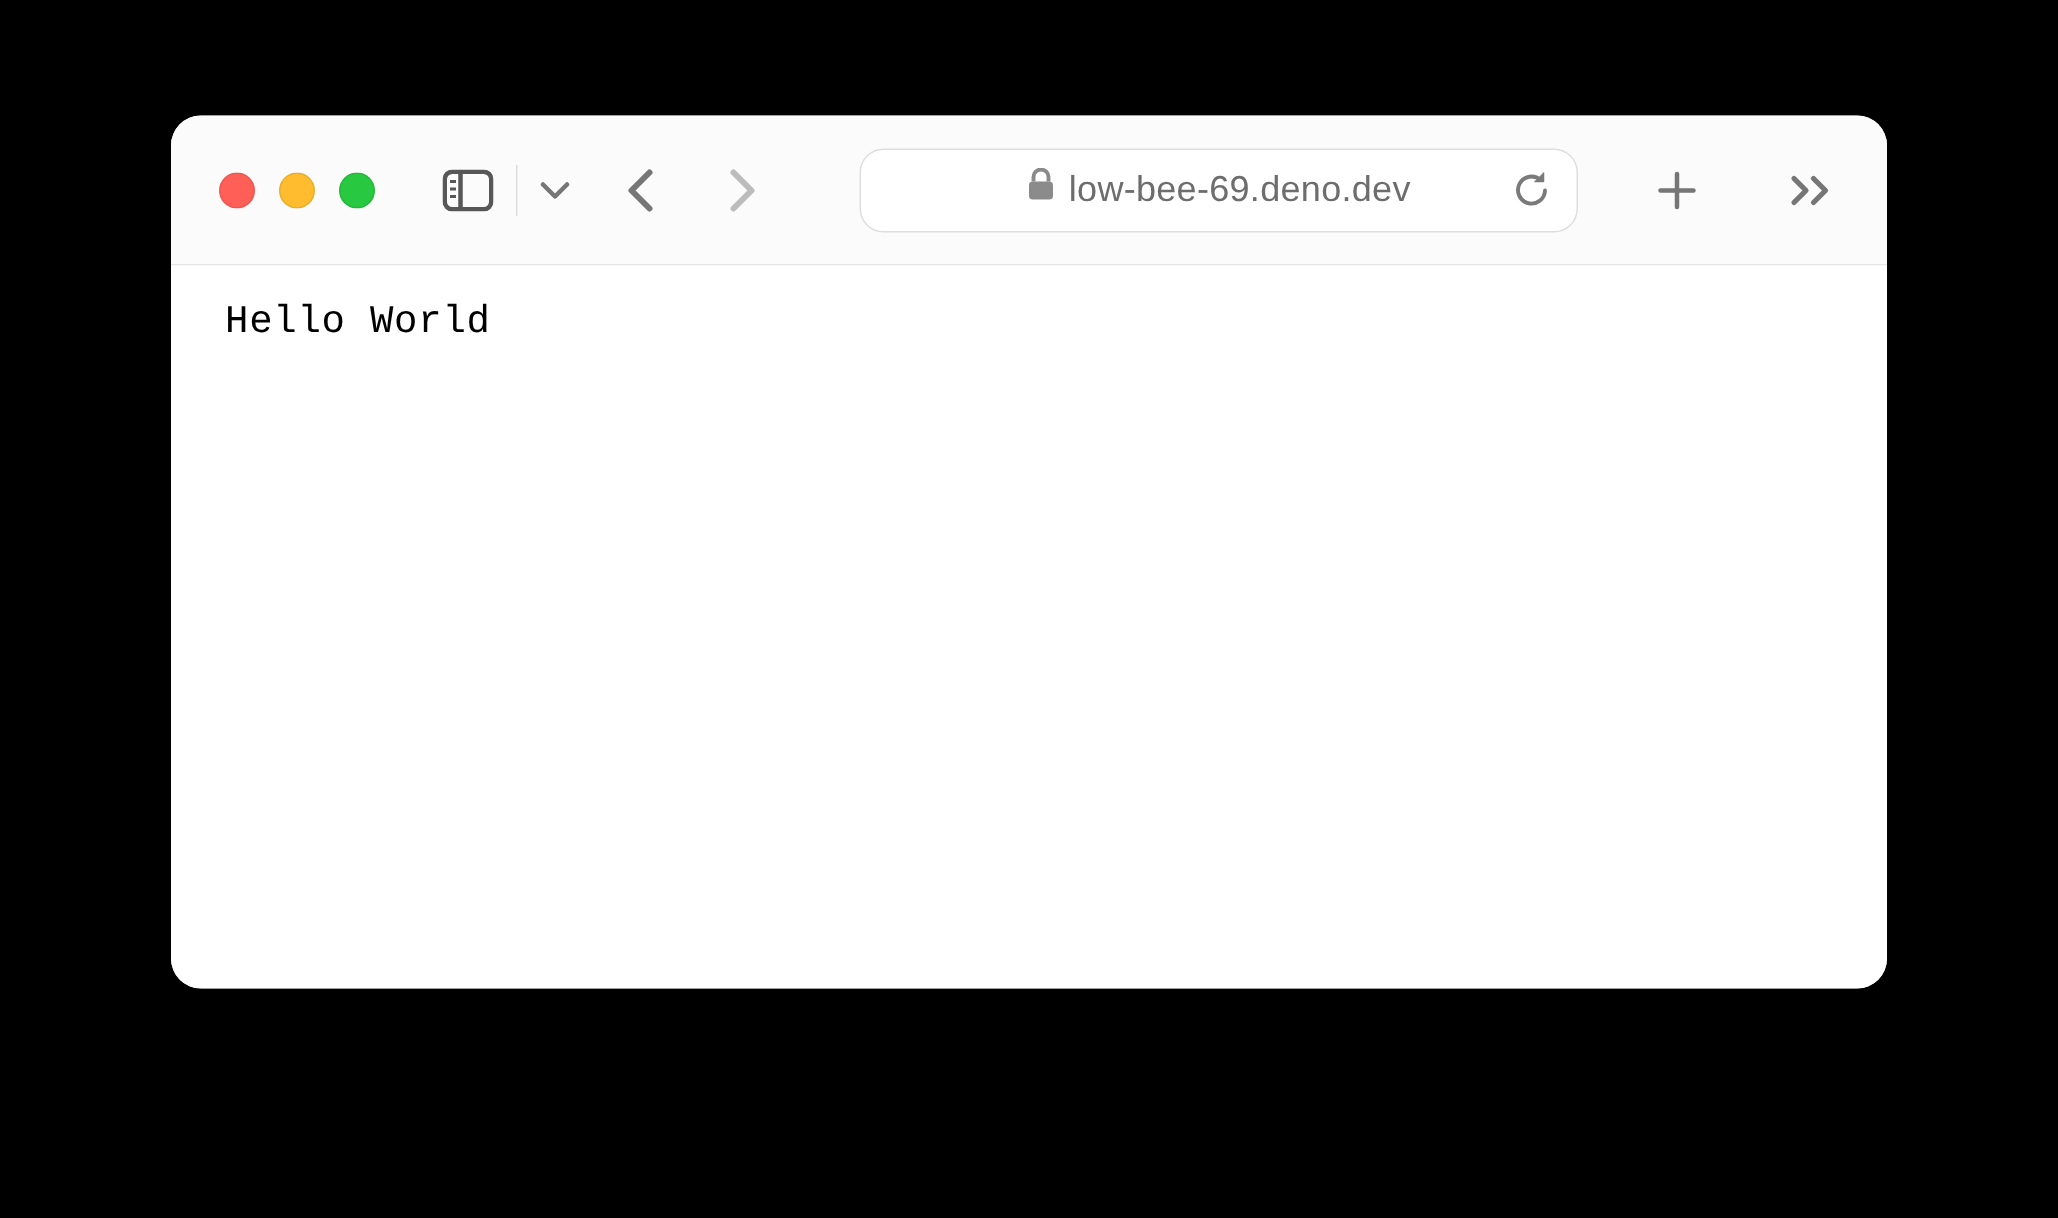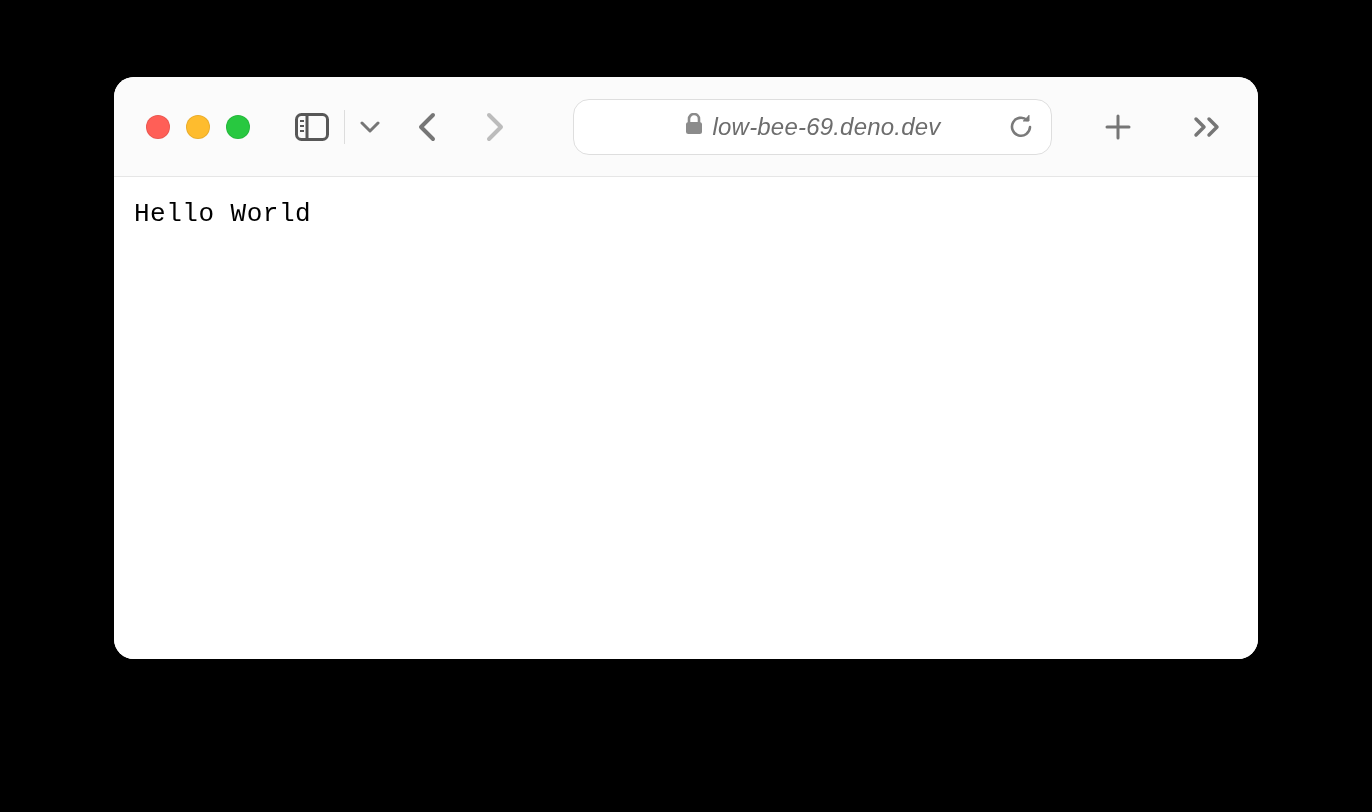--- a/index.html
+++ b/index.html
@@ -98,21 +98,20 @@
       margin-right: auto;
     }
 
     .addr-content {
       display: flex;
       align-items: center;
       gap: 10px;
       color: #6d6d6d;
       font-size: 24px;
       letter-spacing: 0.2px;
-      font-style: italic;
     }
 
     .lock-icon {
       color: #8b8b8b;
     }
 
     .reload-btn {
       position: absolute;
       right: 12px;
       top: 50%;
@@ -147,20 +146,21 @@
       flex: 1;
       background: #ffffff;
       padding: 22px 20px;
     }
 
     .page-text {
       font-family: "Courier New", Courier, monospace;
       font-size: 26px;
       color: #000000;
       letter-spacing: 0.5px;
+      margin-left: 16px;
     }
   </style>
 </head>
 <body>
 
 <div class="browser-window">
   <div class="toolbar">
 
     <div class="traffic-lights">
       <div class="traffic-light traffic-close"></div>

